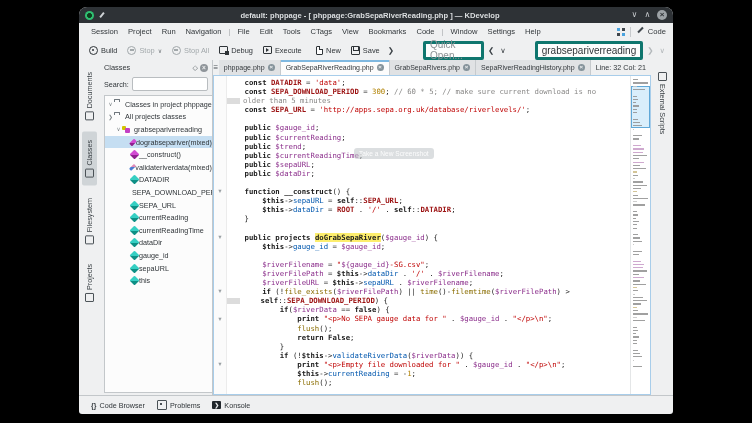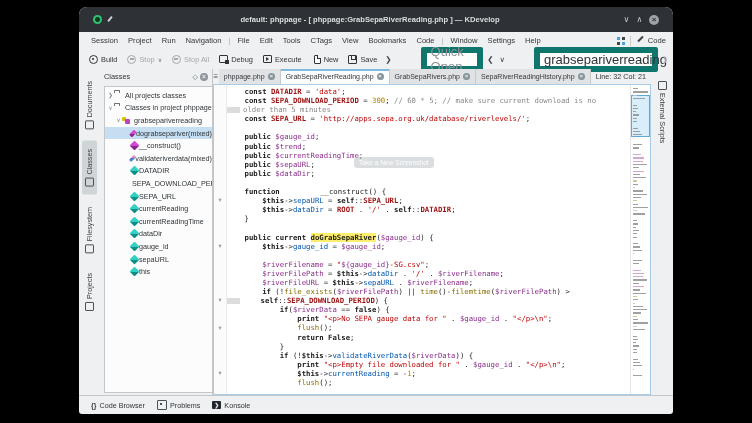--- a/index.html
+++ b/index.html
@@ -2,21 +2,21 @@
 <html><head>
 <meta charset="utf-8">
 <style>
   html,body{margin:0;padding:0;background:#000;}
   #stage{position:relative;width:752px;height:423px;background:#000;overflow:hidden;
          font-family:"Liberation Sans",sans-serif;-webkit-font-smoothing:antialiased;}
   #win{position:absolute;left:79px;top:7px;width:594px;height:407px;background:#eff0f1;
        border-radius:8px 8px 3px 3px;box-shadow:0 8px 22px rgba(0,0,0,.65);display:flex;flex-direction:column;overflow:hidden;}
 
   
-  .titlebar{height:25px;background:#2e3236;display:flex;align-items:center;padding:0 14px;flex:0 0 auto;}
+  .titlebar{height:16px;background:#2e3236;display:flex;align-items:center;padding:0 6px;flex:0 0 auto;}
   .titlebar .appicon{width:9px;height:9px;border-radius:50%;background:radial-gradient(circle at 50% 50%,#0e3d1e 0 35%,#2fbf71 36% 100%);margin-right:5px;}
   .titlebar .pinicon{width:7px;height:7px;margin-right:6px;position:relative;}
   .titlebar .pinicon::before{content:"";position:absolute;left:2px;top:0;width:2px;height:6px;background:#cfd3d6;transform:rotate(40deg);}
   .title-text{flex:1;text-align:center;color:#dcdfe1;font-size:7.6px;font-weight:bold;white-space:nowrap;overflow:hidden;}
   .winbtn{color:#c7cbce;font-size:8px;width:13px;text-align:center;line-height:16px;}
   .winbtn.close{background:#9da2a6;color:#2e3236;border-radius:50%;width:10px;height:10px;line-height:10px;margin-left:3px;font-weight:bold;}
 
   
   .menubar{height:17px;display:flex;align-items:center;padding:0 7px;font-size:7.6px;color:#31363a;flex:0 0 auto;}
   .menu-item{padding:0 5px;cursor:default;}
@@ -43,21 +43,21 @@
   .ic-stop{width:9px;height:9px;border:1.4px solid #a2a8ab;border-radius:50%;position:relative;}
   .ic-stop::after{content:"";position:absolute;left:1.2px;top:2.8px;width:4px;height:1.4px;background:#a2a8ab;}
   .ic-debug{width:9px;height:8px;border:1.2px solid #2f3438;border-radius:1px;position:relative;}
   .ic-debug::after{content:"";position:absolute;right:-2px;bottom:-2px;width:4px;height:4px;background:#2f3438;}
   .ic-exec{width:9px;height:8px;border:1.2px solid #2f3438;border-radius:1px;position:relative;}
   .ic-exec::after{content:"";position:absolute;left:2px;top:1.2px;width:0;height:0;border-left:3.5px solid #2f3438;border-top:2.2px solid transparent;border-bottom:2.2px solid transparent;}
   .ic-new{width:7px;height:9px;border:1.2px solid #2f3438;border-radius:1px;position:relative;background:#fff;}
   .ic-new::after{content:"";position:absolute;right:-1px;top:-1px;width:3px;height:3px;background:#eff0f1;border-left:1.2px solid #2f3438;border-bottom:1.2px solid #2f3438;}
   .ic-save{width:9px;height:9px;border:1.2px solid #2f3438;border-radius:1px;position:relative;}
   .ic-save::after{content:"";position:absolute;left:1.4px;top:0;width:3.6px;height:3px;border:1px solid #2f3438;border-top:none;}
-  .tb-input{height:13px;border:6px solid #0f766e;border-radius:2px;background:#fdfdfd;font-size:13px;
+  .tb-input{height:13px;border:3px solid #0f766e;border-radius:2px;background:#fdfdfd;font-size:10px;
             color:#8d9295;display:flex;align-items:center;padding:0 4px;margin-left:25px;}
   .tb-combo{color:#2f3438;}
   .tb-arrow{font-size:7.5px;color:#3a4045;padding:0 2px;}
   .tb-arrow.disabled{color:#b3b8bb;}
   .spacer2{width:6px;}
 
   
   .main{flex:1;display:flex;min-height:0;}
   .dockstrip{width:21px;flex:0 0 auto;display:flex;flex-direction:column;align-items:center;padding-top:4px;gap:4px;}
   .dockstrip.right{width:22px;padding-top:6px;}
@@ -105,21 +105,21 @@
   .frow{position:absolute;left:1px;width:10px;text-align:center;font-size:5.5px;color:#9aa0a4;line-height:9.1px;}
   .wrapbox{display:inline-block;width:13px;height:6px;background:#dcdcdc;margin-right:3px;vertical-align:middle;}
   .t-k{font-weight:bold;color:#1b1b1b;}
   .t-c{font-weight:bold;color:#9c1212;}
   .t-v{color:#8b2e8b;}
   .t-m{color:#0057ae;}
   .t-s{color:#bf0303;}
   .t-n{color:#b08000;}
   .t-cm{color:#898887;}
   .t-f{color:#8a6d00;}
-  .t-fn{font-weight:normal;color:#1b1b1b;margin-left:36px;}
+  .t-fn{font-weight:bold;color:#1b1b1b;}
   .t-hl{background:#fdee6d;font-weight:bold;color:#1b1b1b;}
   .t-p{color:#1b1b1b;}
   .ghost-tooltip{position:absolute;left:140px;top:72px;padding:2px 5px;background:rgba(190,195,198,.55);
      border-radius:3px;color:rgba(255,255,255,.92);font-size:6.6px;font-family:"Liberation Sans",sans-serif;pointer-events:none;}
   .minimap{width:19px;flex:0 0 auto;border-left:1px solid #e4e6e7;position:relative;background:#fff;overflow:hidden;}
   .mm-bar{position:absolute;left:2px;height:1.3px;opacity:.85;}
   .mm-view{position:absolute;left:0;right:0;top:10px;height:40px;border:1px solid #5fa8d8;background:rgba(147,206,244,.35);}
 
   
   .bottombar{height:18px;border-top:1px solid #c3c7ca;display:flex;align-items:center;gap:4px;padding:0 8px;font-size:7.2px;color:#2f3438;flex:0 0 auto;}
@@ -218,30 +218,34 @@
             <span>Projects</span>
           </span>
         </div>
 
       <div class="panel">
         <div class="panel-header">
           <span class="ph-title">Classes</span>
           <span class="ph-btn">◇</span>
           <span class="ph-close">×</span>
         </div>
+        <div class="search-row">
+          <span>Search:</span>
+          <span class="search-input"></span>
+        </div>
         <div class="tree" id="class-tree">
+            <div class="trow" style="padding-left: 2px;">
+              <span class="tchev">∨</span>
+              <span class="ticon folder"></span>
+              <span>Classes in project phppage</span>
+            </div>
             <div class="trow" style="padding-left: 2px;">
               <span class="tchev">❯</span>
               <span class="ticon folder"></span>
               <span>All projects classes</span>
-            </div>
-            <div class="trow" style="padding-left: 2px;">
-              <span class="tchev">∨</span>
-              <span class="ticon folder"></span>
-              <span>Classes in project phppage</span>
             </div>
             <div class="trow" style="padding-left: 10px;">
               <span class="tchev">∨</span>
               <span class="ticon cls"></span>
               <span>grabsepariverreading</span>
             </div>
             <div class="trow sel" style="padding-left: 18px;">
               <span class="tchev"></span>
               <span class="diamond d-method"></span>
               <span>dograbsepariver(mixed)</span>
@@ -335,31 +339,32 @@
               <div class="frow" style="top: 238.6px;">▼</div>
               <div class="frow" style="top: 284.1px;">▼</div>
             </div>
           <div class="codearea" id="code-area">
               <div class="cl"><span>    </span><span class="t-k">const</span><span class="t-p"> </span><span class="t-c">DATADIR</span><span class="t-p"> = </span><span class="t-s">'data'</span><span class="t-p">;</span></div>
               <div class="cl"><span>    </span><span class="t-k">const</span><span class="t-p"> </span><span class="t-c">SEPA_DOWNLOAD_PERIOD</span><span class="t-p"> = </span><span class="t-n">300</span><span class="t-p">; </span><span class="t-cm">// 60 * 5; // make sure current download is no</span></div>
               <div class="cl"><span class="wrapbox"></span><span class="t-cm">older than 5 minutes</span></div>
               <div class="cl"><span>    </span><span class="t-k">const</span><span class="t-p"> </span><span class="t-c">SEPA_URL</span><span class="t-p"> = </span><span class="t-s">'http://apps.sepa.org.uk/database/riverlevels/'</span><span class="t-p">;</span></div>
               <div class="cl"></div>
               <div class="cl"><span>    </span><span class="t-k">public</span><span class="t-p"> </span><span class="t-v">$gauge_id</span><span class="t-p">;</span></div>
+              <div class="cl"><span>    </span><span class="t-k">public</span><span class="t-p"> </span><span class="t-v">$currentReading</span><span class="t-p">;</span></div>
               <div class="cl"><span>    </span><span class="t-k">public</span><span class="t-p"> </span><span class="t-v">$trend</span><span class="t-p">;</span></div>
               <div class="cl"><span>    </span><span class="t-k">public</span><span class="t-p"> </span><span class="t-v">$currentReadingTime</span><span class="t-p">;</span></div>
               <div class="cl"><span>    </span><span class="t-k">public</span><span class="t-p"> </span><span class="t-v">$sepaURL</span><span class="t-p">;</span></div>
               <div class="cl"><span>    </span><span class="t-k">public</span><span class="t-p"> </span><span class="t-v">$dataDir</span><span class="t-p">;</span></div>
               <div class="cl"></div>
               <div class="cl"><span>    </span><span class="t-k">function</span><span class="t-p"> </span><span class="t-fn">__construct</span><span class="t-p">() {</span></div>
               <div class="cl"><span>        </span><span class="t-k">$this</span><span class="t-p">-&gt;</span><span class="t-m">sepaURL</span><span class="t-p"> = </span><span class="t-k">self</span><span class="t-p">::</span><span class="t-c">SEPA_URL</span><span class="t-p">;</span></div>
               <div class="cl"><span>        </span><span class="t-k">$this</span><span class="t-p">-&gt;</span><span class="t-m">dataDir</span><span class="t-p"> = </span><span class="t-c">ROOT</span><span class="t-p"> . </span><span class="t-s">'/'</span><span class="t-p"> . </span><span class="t-k">self</span><span class="t-p">::</span><span class="t-c">DATADIR</span><span class="t-p">;</span></div>
               <div class="cl"><span>    </span><span class="t-p">}</span></div>
               <div class="cl"></div>
-              <div class="cl"><span>    </span><span class="t-k">public current</span><span class="t-p"> </span><span class="t-hl">doGrabSepaRiver</span><span class="t-p">(</span><span class="t-v">$gauge_id</span><span class="t-p">) {</span></div>
+              <div class="cl"><span>    </span><span class="t-k">public projects</span><span class="t-p"> </span><span class="t-hl">doGrabSepaRiver</span><span class="t-p">(</span><span class="t-v">$gauge_id</span><span class="t-p">) {</span></div>
               <div class="cl"><span>        </span><span class="t-k">$this</span><span class="t-p">-&gt;</span><span class="t-m">gauge_id</span><span class="t-p"> = </span><span class="t-v">$gauge_id</span><span class="t-p">;</span></div>
               <div class="cl"></div>
               <div class="cl"><span>        </span><span class="t-v">$riverFilename</span><span class="t-p"> = </span><span class="t-s">"</span><span class="t-v">${gauge_id}</span><span class="t-s">-SG.csv"</span><span class="t-p">;</span></div>
               <div class="cl"><span>        </span><span class="t-v">$riverFilePath</span><span class="t-p"> = </span><span class="t-k">$this</span><span class="t-p">-&gt;</span><span class="t-m">dataDir</span><span class="t-p"> . </span><span class="t-s">'/'</span><span class="t-p"> . </span><span class="t-v">$riverFilename</span><span class="t-p">;</span></div>
               <div class="cl"><span>        </span><span class="t-v">$riverFileURL</span><span class="t-p"> = </span><span class="t-k">$this</span><span class="t-p">-&gt;</span><span class="t-m">sepaURL</span><span class="t-p"> . </span><span class="t-v">$riverFilename</span><span class="t-p">;</span></div>
               <div class="cl"><span>        </span><span class="t-k">if</span><span class="t-p"> (!</span><span class="t-f">file_exists</span><span class="t-p">(</span><span class="t-v">$riverFilePath</span><span class="t-p">) || </span><span class="t-f">time</span><span class="t-p">()-</span><span class="t-f">filemtime</span><span class="t-p">(</span><span class="t-v">$riverFilePath</span><span class="t-p">) &gt;</span></div>
               <div class="cl"><span class="wrapbox"></span><span>    </span><span class="t-k">self</span><span class="t-p">::</span><span class="t-c">SEPA_DOWNLOAD_PERIOD</span><span class="t-p">) {</span></div>
               <div class="cl"><span>            </span><span class="t-k">if</span><span class="t-p">(</span><span class="t-v">$riverData</span><span class="t-p"> == </span><span class="t-k">false</span><span class="t-p">) {</span></div>
               <div class="cl"><span>                </span><span class="t-k">print</span><span class="t-p"> </span><span class="t-s">"&lt;p&gt;No SEPA gauge data for "</span><span class="t-p"> . </span><span class="t-v">$gauge_id</span><span class="t-p"> . </span><span class="t-s">"&lt;/p&gt;\n"</span><span class="t-p">;</span></div>
               <div class="cl"><span>                </span><span class="t-f">flush</span><span class="t-p">();</span></div>

